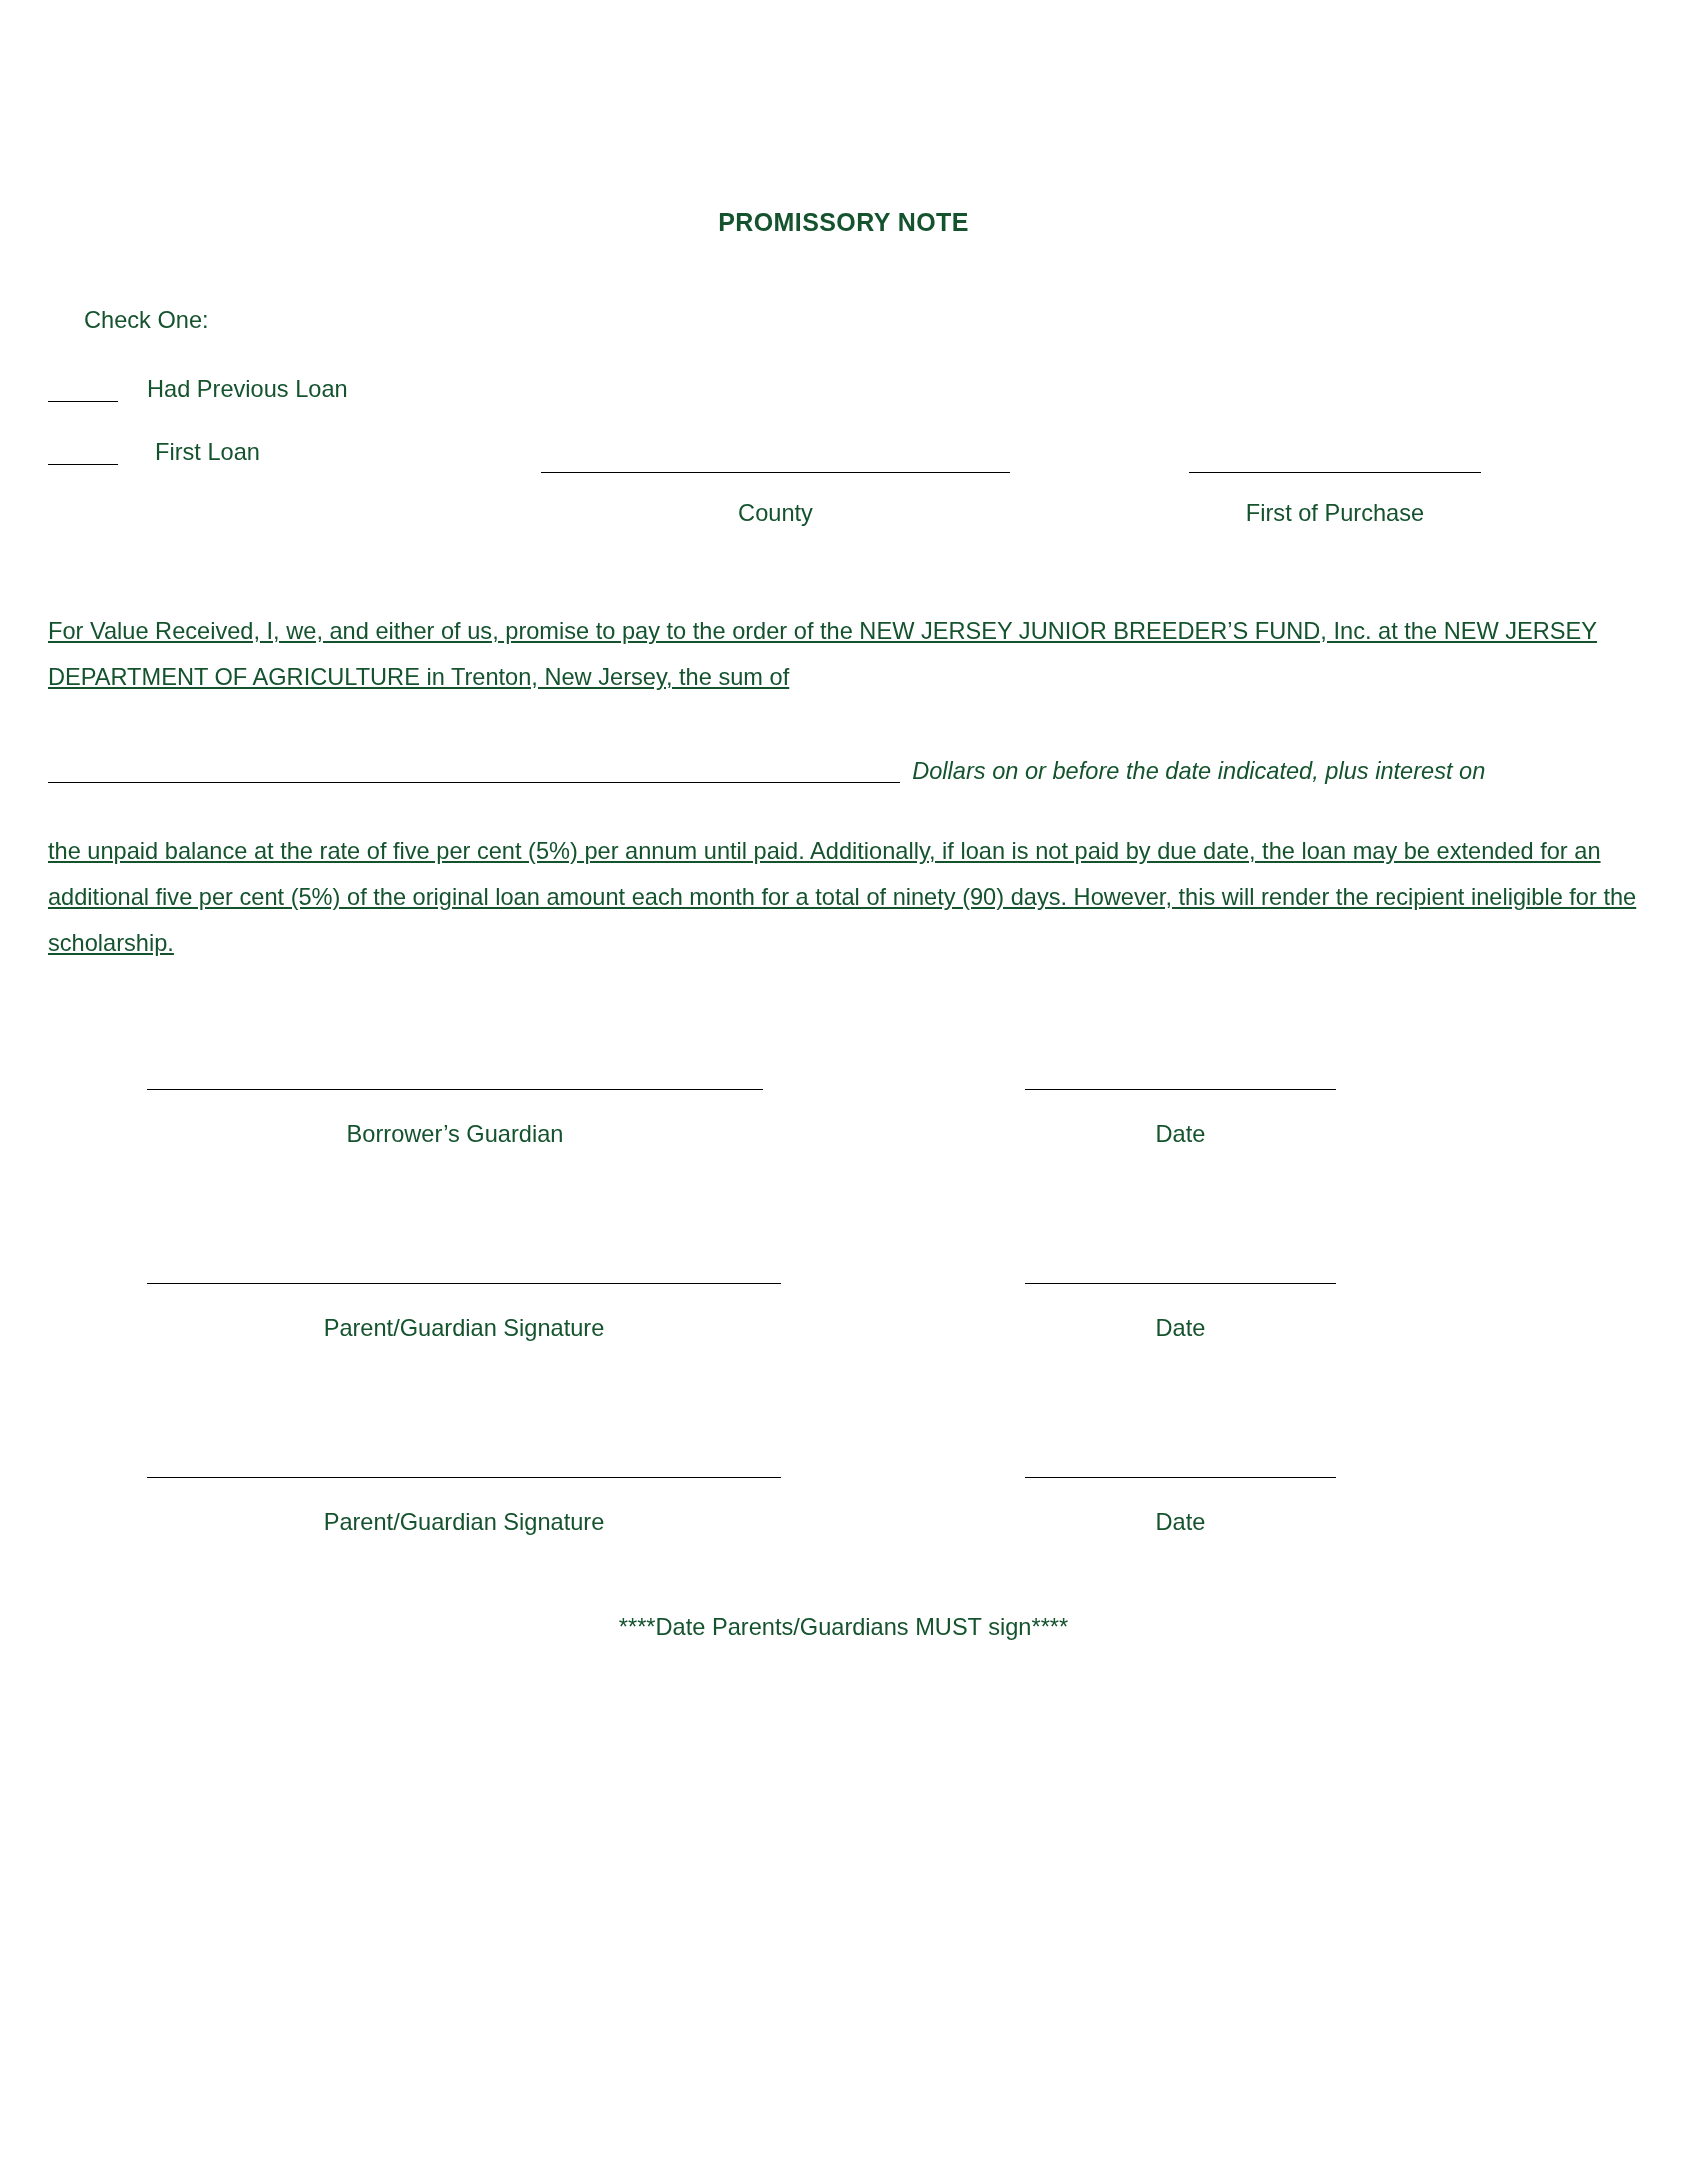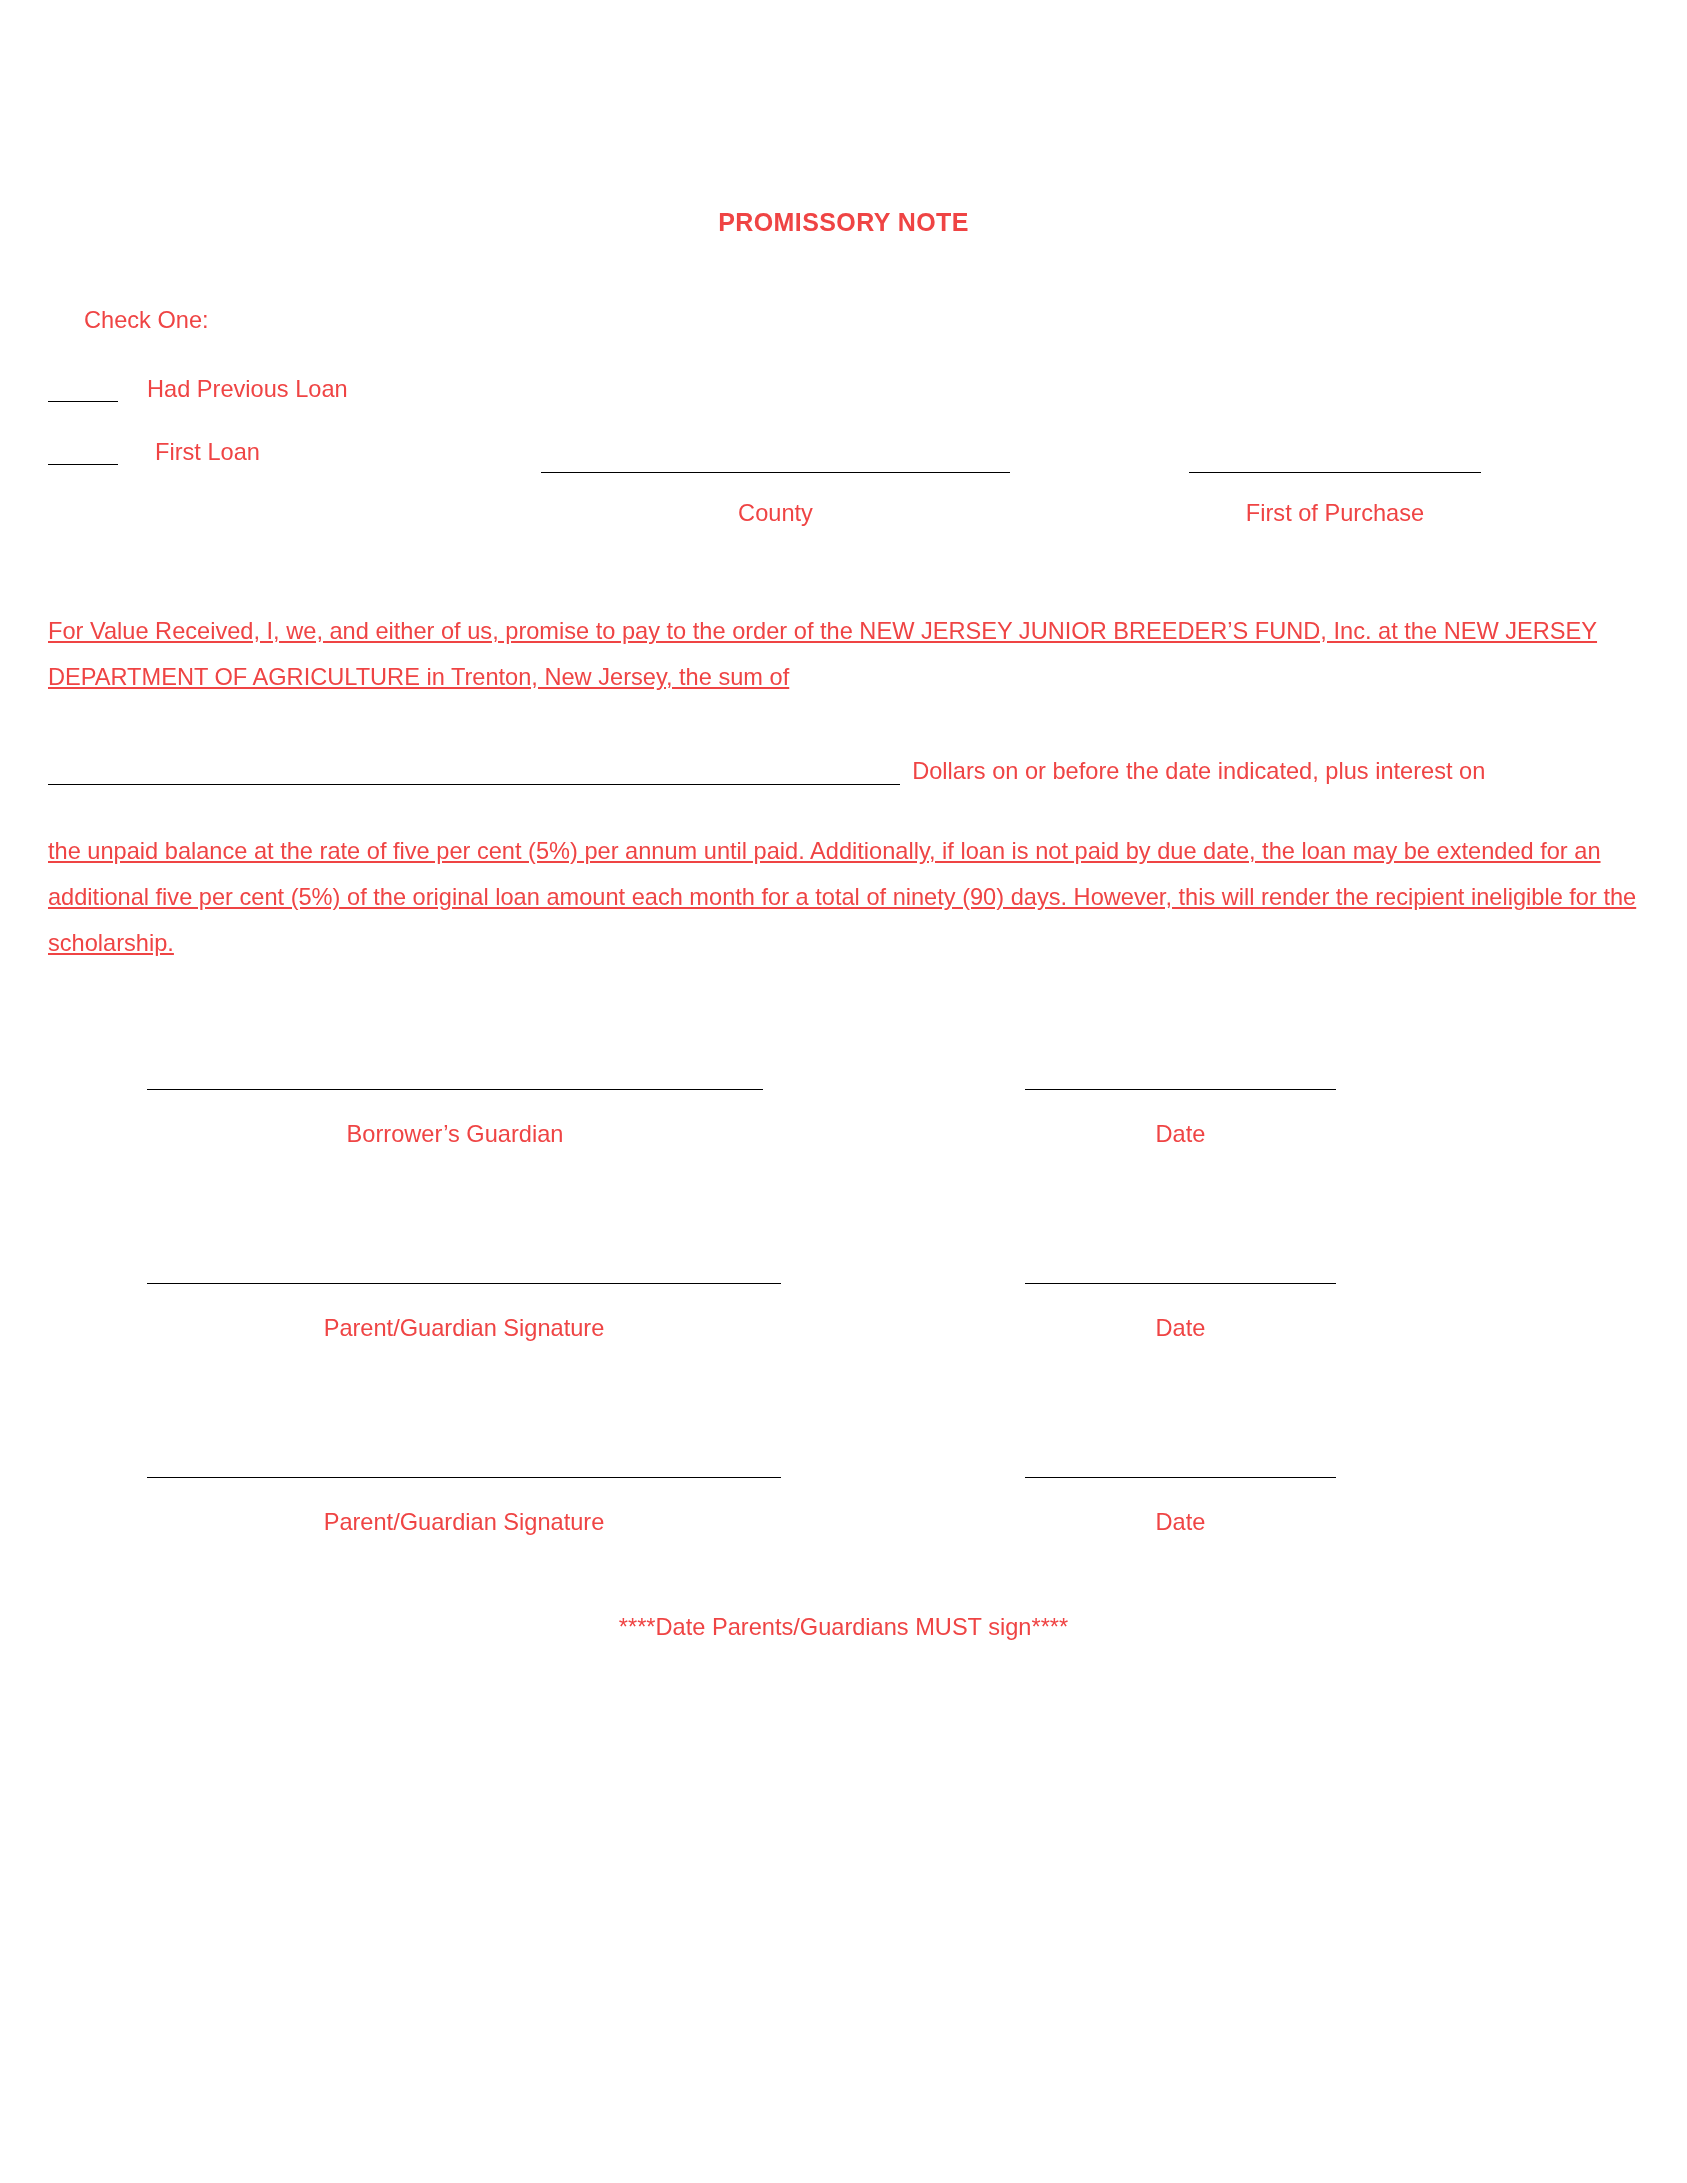--- a/index.html
+++ b/index.html
@@ -6,21 +6,21 @@
     margin: 0;
     padding: 0;
     background: #ffffff;
   }
   .page {
     position: relative;
     width: 1687px;
     height: 2184px;
     background: #ffffff;
     font-family: "Liberation Sans", sans-serif;
-    color: #ef4444;
+    color: #14532d;
     font-size: 23.6px;
     overflow: hidden;
   }
   .abs { position: absolute; }
   .title {
     left: 0;
     top: 208px;
     width: 1687px;
     text-align: center;
     font-weight: 700;
@@ -36,23 +36,24 @@
     border-bottom: 1.7px solid #000000;
     vertical-align: baseline;
   }
   .para {
     line-height: 46px;
     text-decoration: underline;
   }
   .center { text-align: center; }
   .dollars-row {
     display: flex;
-    align-items: flex-end;
+    align-items: center;
     gap: 12.2px;
     white-space: nowrap;
+    font-style: italic;
   }
 </style>
 </head>
 <body>
 
 <div class="page">
 
   <div class="abs title">PROMISSORY NOTE</div>
 
   <div class="abs" style="left:48px; top:307px;margin-left:36px;">Check One:</div>

